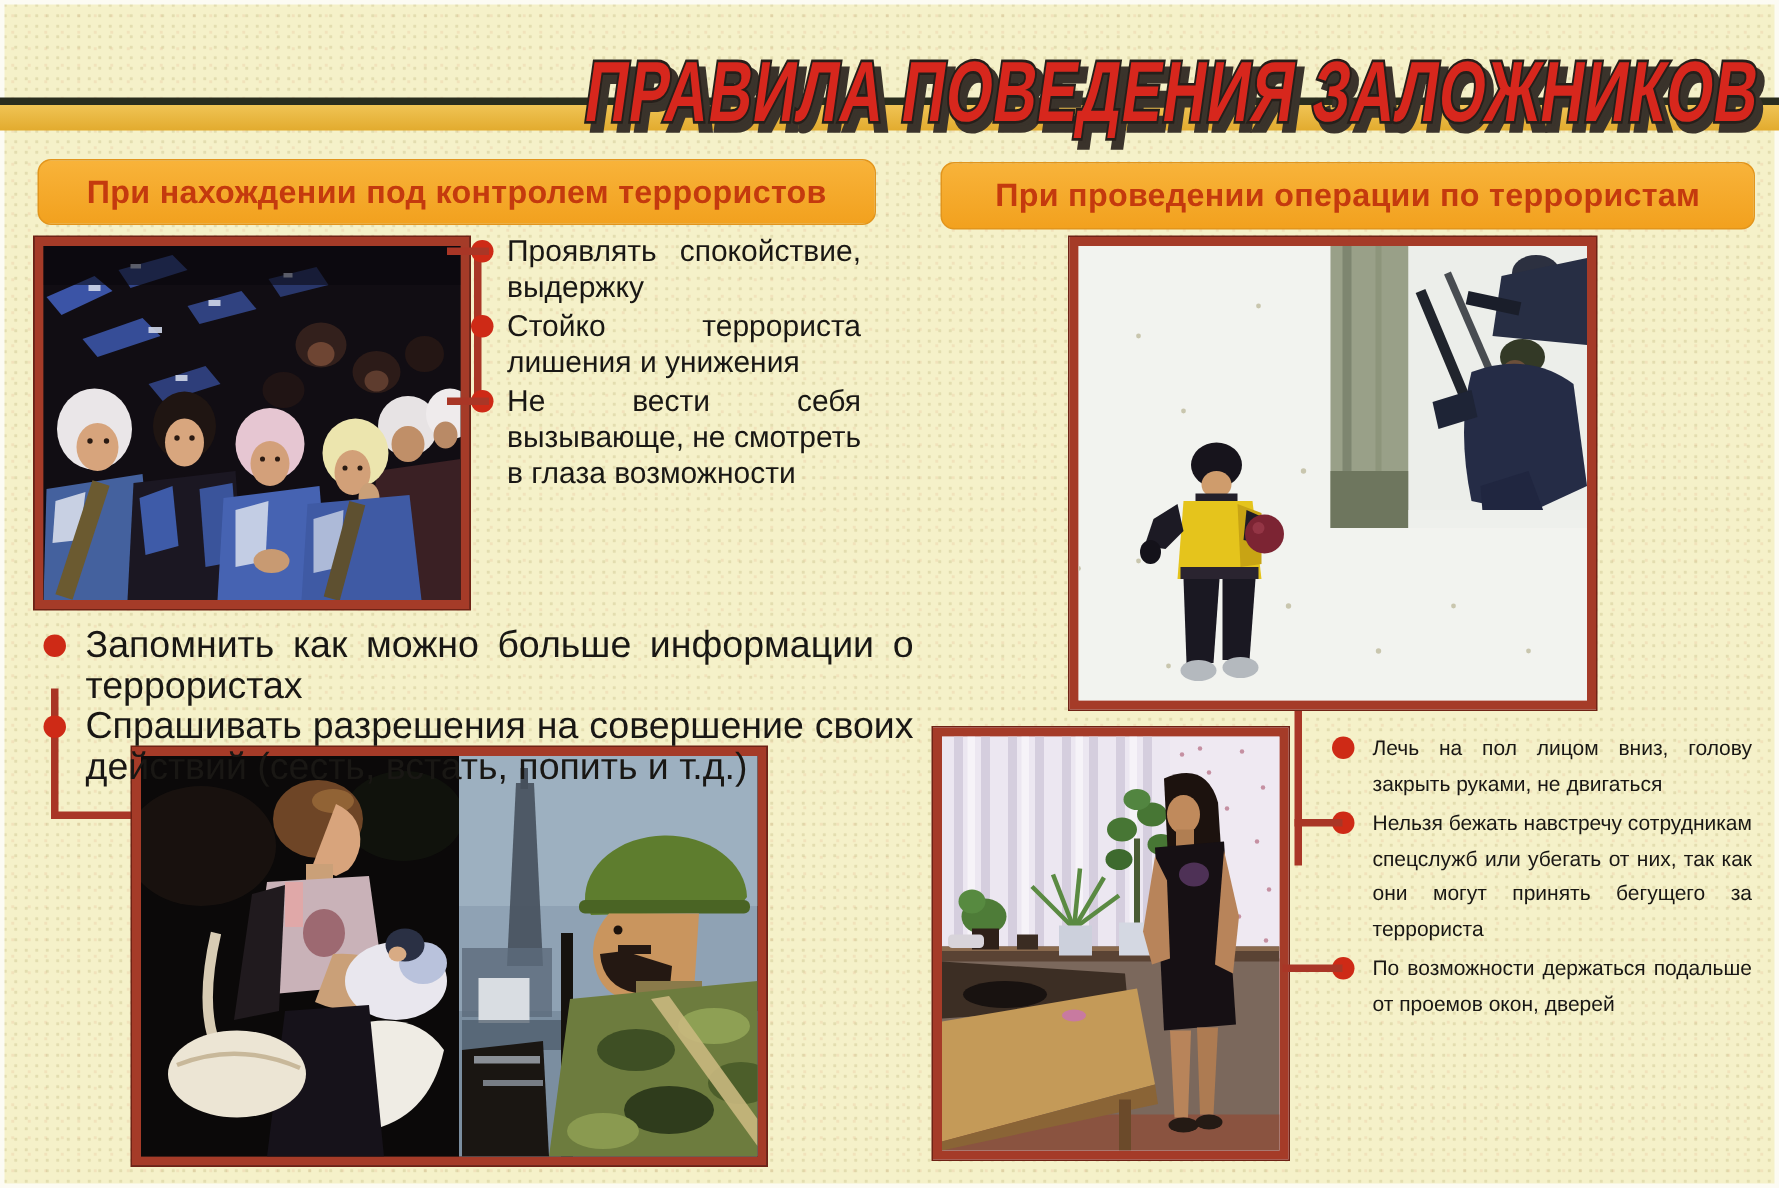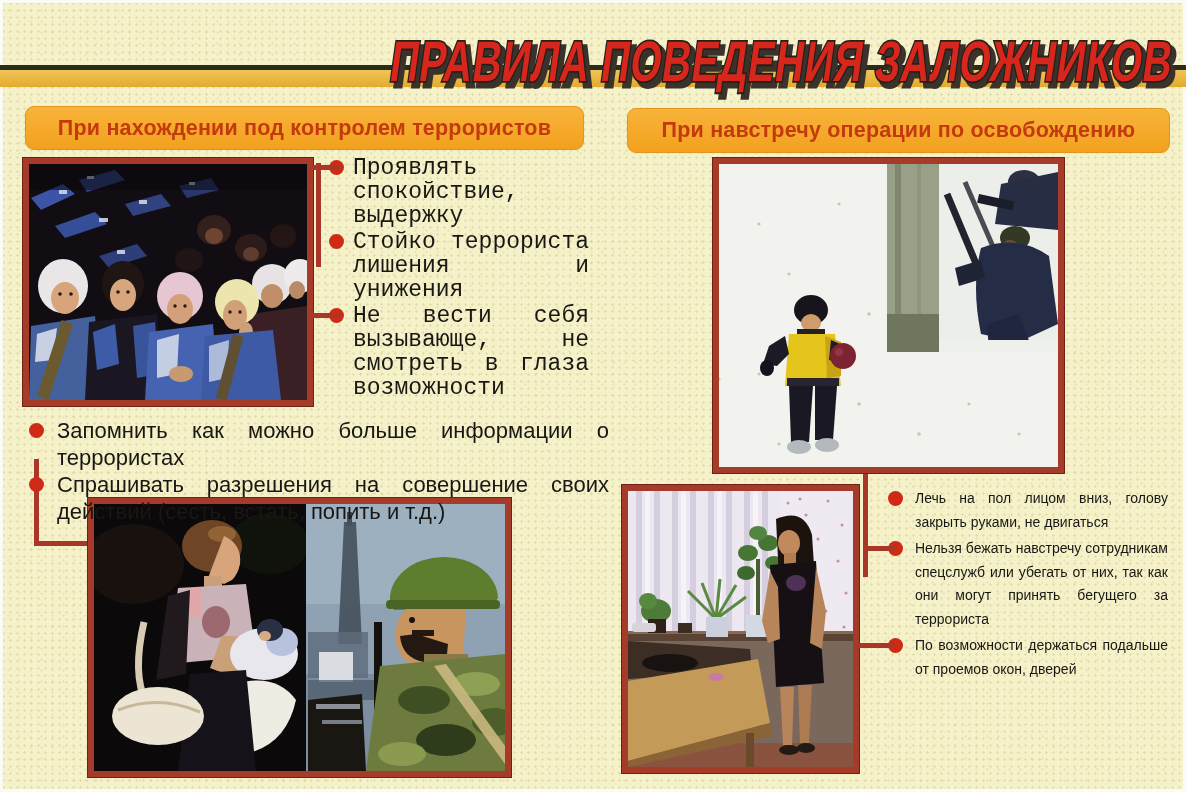--- a/index.html
+++ b/index.html
@@ -40,26 +40,26 @@
   #photo-hostages{left:23px;top:158px;width:278px;height:236px;}
   #photo-mother{left:88px;top:498px;width:411px;height:267px;}
   #photo-snow{left:713px;top:158px;width:339px;height:303px;background:#f2f3ef;}
   #photo-room{left:622px;top:485px;width:225px;height:276px;background:#ece7f1;}
   
   ul.blist{list-style:none;margin:0;padding:0;position:absolute;}
   ul.blist li{position:relative;text-align:justify;text-align-last:left;
     color:#191714;}
   ul.blist li::before{content:"";position:absolute;border-radius:50%;background:#ce2a16;
     width:15px;height:15px;}
-  .side-list{left:353px;top:156px;width:236px;font-size:23px;line-height:24px;font-family:Liberation Mono, monospace;}
+  .side-list{left:338px;top:156px;width:236px;font-size:20px;line-height:24px;}
   .side-list li{margin-bottom:2px;}
   .side-list li::before{left:-24px;top:4px;}
   .side-list li:nth-child(1)::after,
   .side-list li:nth-child(3)::after{content:"";position:absolute;left:-40px;top:9px;width:28px;height:5px;background:#a93626;}
-  .wide-list{left:57px;top:417px;width:552px;font-size:22px;line-height:27px;}
+  .wide-list{left:57px;top:417px;width:552px;font-size:25px;line-height:27px;}
   .wide-list li::before{left:-28px;top:6px;}
   .right-list{left:915px;top:487px;width:253px;font-size:14px;line-height:23.5px;}
   .right-list li{margin-bottom:3px;}
   .right-list li::before{left:-27px;top:4px;}
   .right-list li:nth-child(2)::after{content:"";position:absolute;left:-52px;top:9px;width:32px;height:5px;background:#a93626;}
   .right-list li:nth-child(3)::after{content:"";position:absolute;left:-60px;top:9px;width:40px;height:5px;background:#a93626;}
   
   .conn{position:absolute;background:#a93626;}
   #conn-left-v{left:316px;top:163px;width:5px;height:104px;}
   #conn-wide-v{left:34px;top:459px;width:5px;height:87px;}
@@ -78,21 +78,21 @@
     <g transform="skewX(-8)">
       <text class="title-shadow" x="818" y="68" text-anchor="end" font-size="57" textLength="782" lengthAdjust="spacingAndGlyphs">ПРАВИЛА ПОВЕДЕНИЯ ЗАЛОЖНИКОВ</text>
       <text class="title-main" x="813" y="63" text-anchor="end" font-size="57" textLength="782" lengthAdjust="spacingAndGlyphs">ПРАВИЛА ПОВЕДЕНИЯ ЗАЛОЖНИКОВ</text>
     </g>
   </svg>
 
   <div class="col-header left">
     <span>При нахождении под контролем террористов</span>
   </div>
   <div class="col-header right">
-    <span>При навстречу операции по освобождению</span>
+    <span>При проведении операции по террористам</span>
   </div>
 
   <div class="conn" id="conn-left-v"></div>
   <div class="conn" id="conn-wide-v"></div>
   <div class="conn" id="conn-wide-h"></div>
   <div class="conn" id="conn-right-v"></div>
 
   <div class="photo" id="photo-hostages">
     <svg width="278" height="236" viewBox="0 0 278 236">
       <rect width="278" height="236" fill="#110d13"></rect>

